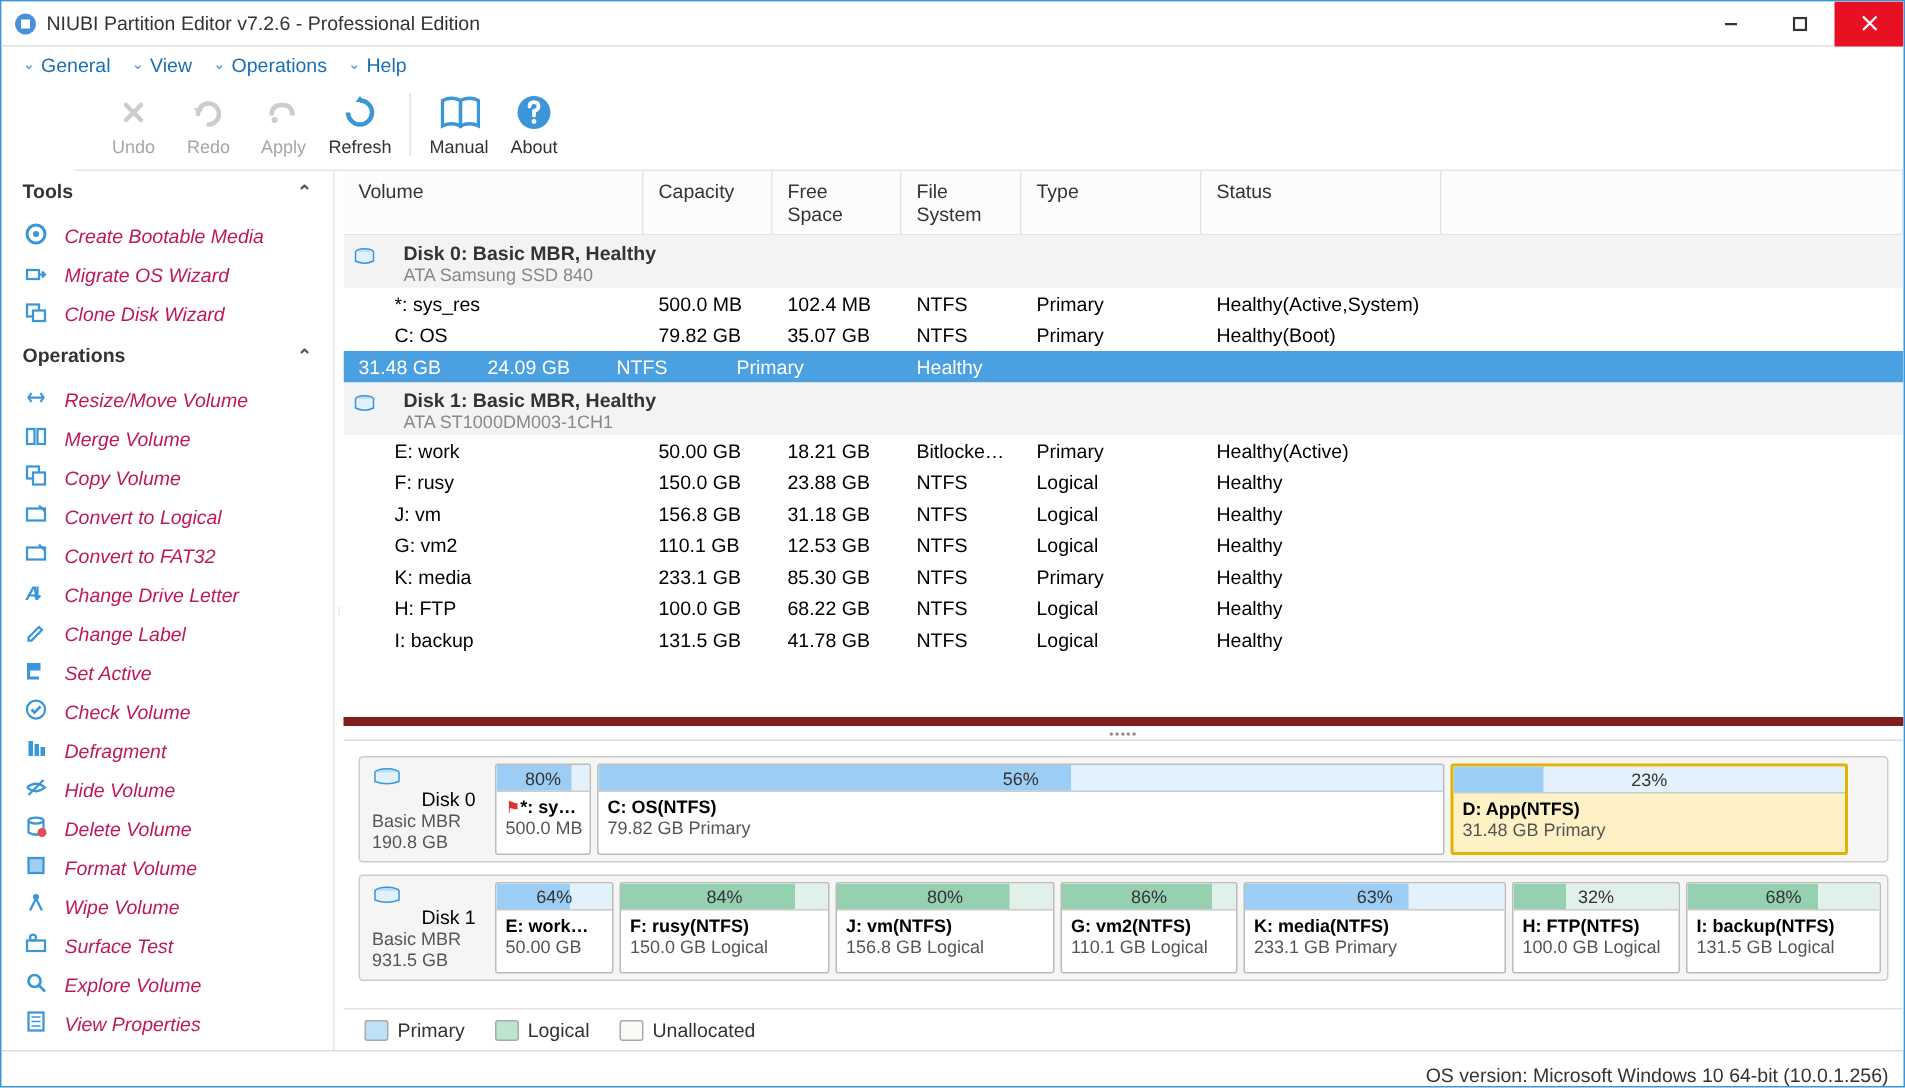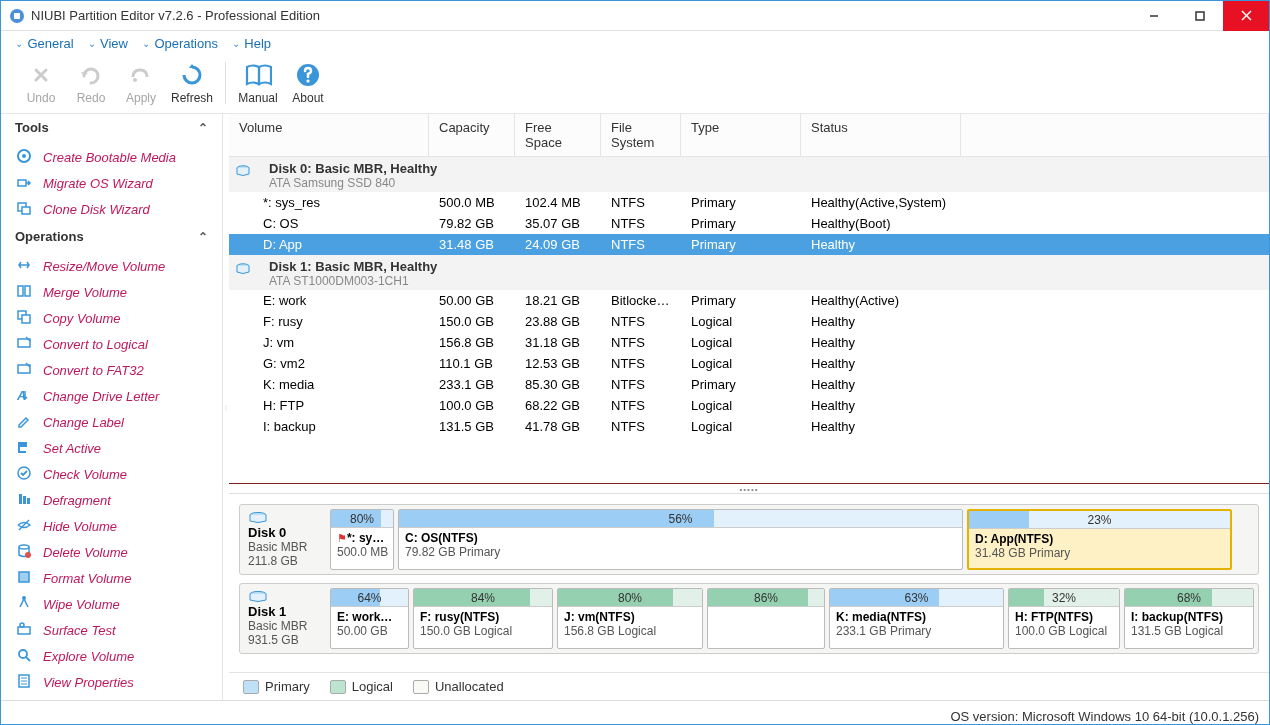--- a/index.html
+++ b/index.html
@@ -9,57 +9,57 @@
 .titlebar .icon { width:16px; height:16px; margin-right:6px; display:inline-flex; }
 .titlebar .title { color:#333; }
 .titlebar .win-btns { margin-left:auto; display:flex; }
 .titlebar .win-btn { width:46px; height:30px; display:flex; align-items:center; justify-content:center; color:#444; }
 .titlebar .win-btn.close { background:#e81123; color:#fff; }
 
 .menubar { height:24px; display:flex; align-items:center; padding:2px 8px; gap:2px; }
 .menubar .item { display:flex; align-items:center; color:#1a6fb3; padding:2px 6px; cursor:pointer; }
 .menubar .item .caret { color:#4a90d9; margin-right:4px; font-size:10px; }
 
-.toolbar { display:flex; align-items:center; padding:4px 16px 6px 16px; border-bottom:1px solid #e6e6e6; gap:2px; }
+.toolbar { display:flex; align-items:center; padding:4px 16px 6px 16px; border-bottom:1px solid #e6e6e6; gap:2px;margin-left:48px; }
 .tbtn { display:flex; flex-direction:column; align-items:center; min-width:48px; padding:2px 4px; cursor:pointer; }
 .tbtn .ticon { width:28px; height:28px; display:flex; align-items:center; justify-content:center; }
 .tbtn .tlbl { font-size:12px; margin-top:2px; color:#333; }
 .tbtn.disabled .tlbl { color:#a6a6a6; }
 .tsep { width:1px; height:42px; background:#e0e0e0; margin:0 6px; }
 
 .content { display:flex; flex:1; min-height:0; }
 .sidebar { width:234px; border-right:1px solid #e6e6e6; display:flex; flex-direction:column; overflow:hidden; }
 .sidehdr { display:flex; align-items:center; padding:6px 14px; font-weight:600; color:#333; cursor:pointer; }
 .sidehdr .chev { margin-left:auto; color:#555; font-size:12px; }
 .sidelist { padding:2px 0; }
 .sideitem { display:flex; align-items:flex-end; padding:4px 14px; cursor:pointer; color:#be185d;font-style:italic; }
 .sideitem .si-icon { width:18px; height:18px; margin-right:10px; display:flex; align-items:center; justify-content:center; flex-shrink:0; }
 
 .right { flex:1; display:flex; flex-direction:column; min-height:0; }
-.tablewrap { flex:1; overflow:hidden; border-bottom:1px solid #7f1d1d; }
+.tablewrap { flex:1; overflow:hidden; border-bottom:6px solid #7f1d1d; }
 .thead { display:flex; background:#fcfcfc; border-bottom:1px solid #e3e3e3; }
 .thead .th { padding:6px 10px; border-right:1px solid #e5e5e5; color:#333; }
 .c-vol{width:200px;} .c-cap{width:86px;} .c-free{width:86px;} .c-fs{width:80px;} .c-type{width:120px;} .c-status{width:160px;}
 .tbody { }
 .diskhdr { padding:4px 6px 2px 6px; background:#f3f3f3; display:flex; align-items:flex-start;gap:12px; }
 .diskhdr .dicon { width:16px; height:16px; margin-right:6px; margin-top:2px; }
 .diskhdr .dtxt { display:flex; flex-direction:column; }
 .diskhdr .dtitle { font-weight:600; color:#333; }
 .diskhdr .dmodel { color:#888; font-size:12px; }
 .row { display:flex; align-items:center; padding:1px 0; }
 .row.sel { background:#4aa0e0; color:#fff; }
 .row .td { padding:2px 10px; overflow:hidden; text-overflow:ellipsis; white-space:nowrap; }
 .row .td.c-vol { padding-left:34px; }
 .splitter { height:10px; text-align:center; color:#888; font-size:8px; letter-spacing:1px; border-bottom:1px solid #ddd; background:#fff; cursor:ns-resize; padding-top:1px; }
 .sidesplit { width:6px; cursor:ew-resize; display:flex; align-items:center; justify-content:center; color:#aaa; font-size:6px; }
 
 .diskmap { padding:10px; background:#fff; }
 .diskstrip { display:flex; align-items:stretch; border:1px solid #ccc; border-radius:3px; margin-bottom:8px; background:#f5f5f3; }
 .diskinfo { width:90px; padding:6px 8px; display:flex; flex-direction:column; align-items:flex-start; }
-.diskinfo .dname { font-weight:700; }
+.diskinfo .dname { font-weight:400;margin-left:33px; }
 .diskinfo .dstats { color:#555; font-size:12px; }
 .diskinfo .dicon2 { width:20px; height:14px; margin-bottom:0px; }
 .partrow { flex:1; display:flex; gap:4px; padding:4px 4px 4px 0; }
 .part { border:1px solid #bbb; border-radius:2px; display:flex; flex-direction:column; background:#fff; overflow:hidden; cursor:pointer; }
 .part .bar { height:18px; position:relative; display:flex; align-items:center; }
 .part .bar .fill { position:absolute; left:0; top:0; bottom:0; }
 .part .bar .pct { position:relative; margin:0 auto; font-size:12px; color:#333; }
 .part .meta { padding:2px 6px 4px 6px; }
 .part .meta .pt { font-weight:600; font-size:12px; white-space:nowrap; overflow:hidden; text-overflow:ellipsis; }
 .part .meta .ps { color:#555; font-size:12px; white-space:nowrap; }
@@ -415,21 +415,20 @@
      </div>
           <div class="row ">
        <div class="td c-vol">C: OS</div>
        <div class="td c-cap">79.82 GB</div>
        <div class="td c-free">35.07 GB</div>
        <div class="td c-fs">NTFS</div>
        <div class="td c-type">Primary</div>
        <div class="td c-status">Healthy(Boot)</div>
      </div>
           <div class="row sel">
-       <div class="td c-vol">D: App</div>
        <div class="td c-cap">31.48 GB</div>
        <div class="td c-free">24.09 GB</div>
        <div class="td c-fs">NTFS</div>
        <div class="td c-type">Primary</div>
        <div class="td c-status">Healthy</div>
      </div>
           <div class="diskhdr">
      <span class="dicon"><svg width="16" height="16">
                 <ellipse cx="8" cy="5" rx="6" ry="2.2" fill="#bde0f7" stroke="#3a96d8"></ellipse>
                 <path d="M2 5 L2 11 Q8 14 14 11 L14 5" fill="#e3f1fc" stroke="#3a96d8"></path>
@@ -500,21 +499,21 @@
     <div class="splitter">•••••</div>
     <div class="diskmap" id="diskmap">
         <div class="diskstrip">
      <div class="diskinfo">
        <span class="dicon2"><svg width="20" height="14">
                 <ellipse cx="10" cy="4" rx="8" ry="2.5" fill="#bde0f7" stroke="#3a96d8"></ellipse>
                 <path d="M2 4 L2 10 Q10 13 18 10 L18 4" fill="#e3f1fc" stroke="#3a96d8"></path>
               </svg></span>
        <span class="dname">Disk 0</span>
        <span class="dstats">Basic MBR</span>
-       <span class="dstats">211.8 GB</span>
+       <span class="dstats">190.8 GB</span>
      </div>
      <div class="partrow">
             <div class="part " style="width:64px">
       <div class="bar primary">
                 <div class="fill" style="width:80%"></div>
                 <span class="pct">80%</span>
               </div>
       <div class="meta"><span style="color:#d33;font-size:11px;">⚑</span><span class="pt">*: sy…</span><div class="ps">500.0 MB</div></div>
     </div>
             <div class="part " style="width:565px">
@@ -563,20 +562,21 @@
                 <div class="fill" style="width:80%"></div>
                 <span class="pct">80%</span>
               </div>
       <div class="meta"><span class="pt">J: vm(NTFS)</span><div class="ps">156.8 GB Logical</div></div>
     </div>
             <div class="part " style="width:118px">
       <div class="bar logical">
                 <div class="fill" style="width:86%"></div>
                 <span class="pct">86%</span>
               </div>
+      <div class="meta"><span class="pt">G: vm2(NTFS)</span><div class="ps">110.1 GB Logical</div></div>
     </div>
             <div class="part " style="width:175px">
       <div class="bar primary">
                 <div class="fill" style="width:63%"></div>
                 <span class="pct">63%</span>
               </div>
       <div class="meta"><span class="pt">K: media(NTFS)</span><div class="ps">233.1 GB Primary</div></div>
     </div>
             <div class="part " style="width:112px">
       <div class="bar logical">

